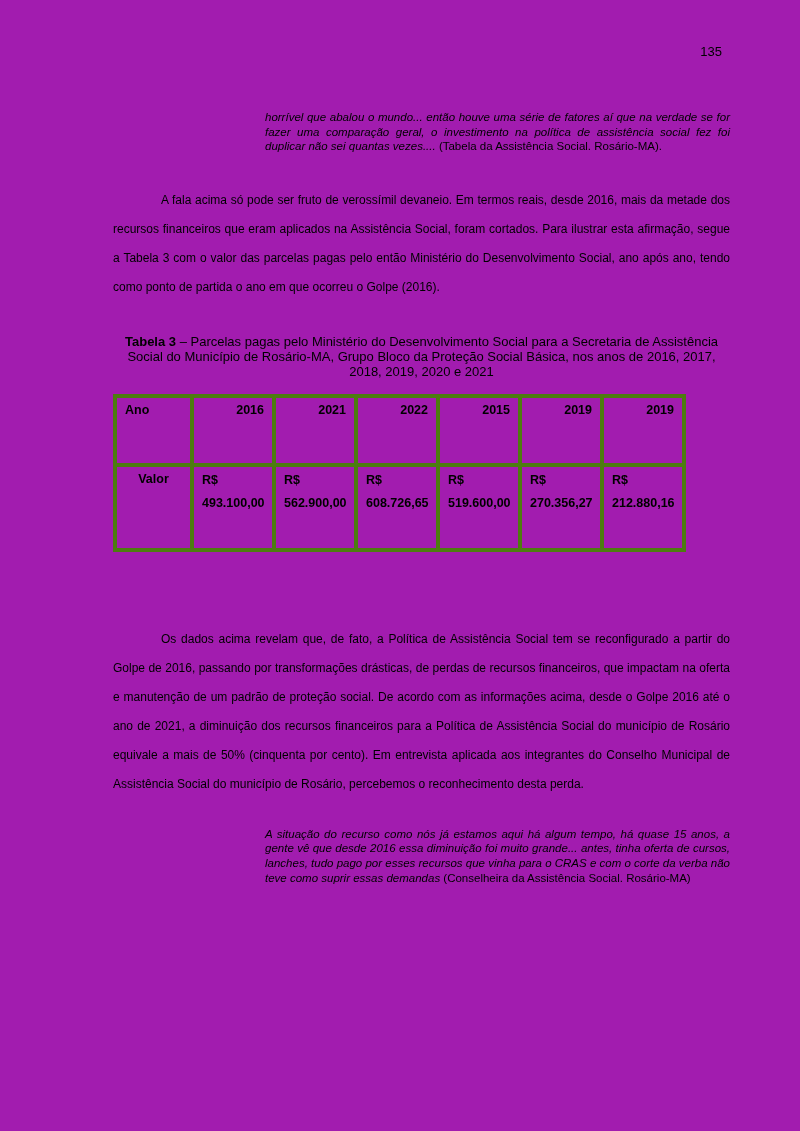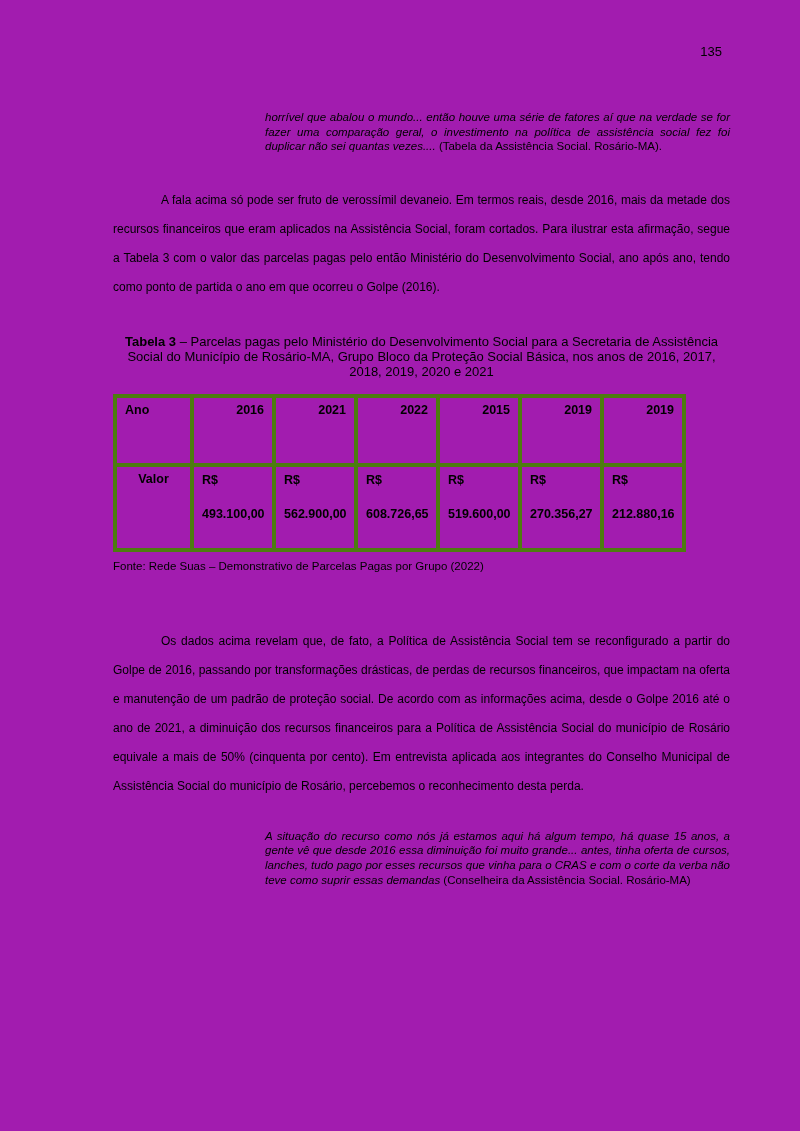--- a/index.html
+++ b/index.html
@@ -36,21 +36,21 @@
   .quote-second { margin-top: 28px; }
   .q-italic { font-style: italic; }
   .q-attr { font-style: normal; }
   .body-para {
     margin: 32px 0 0 0;
     font-size: 12px;
     line-height: 29px;
     text-align: justify;
     text-indent: 48px;
   }
-  .body-para.second { margin-top: 53px; }
+  .body-para.second { margin-top: 73px; }
   .caption {
     margin: 32px 0 0 0;
     font-size: 13px;
     line-height: 15px;
     text-align: center;
   }
   .caption-label { font-weight: bold; }
   .data-table {
     border-collapse: collapse;
     table-layout: fixed;
@@ -68,21 +68,21 @@
   .year-row td { height: 55px; }
   .value-row td { height: 60px; }
   .year-cell { text-align: right; }
   .label-cell {
     vertical-align: bottom;
     padding-bottom: 14px;
   }
   .label-cell.value-label { padding-bottom: 16px; text-align: center; }
   .value-cell { line-height: 16px; }
   .value-cell .currency { display: block; }
-  .value-cell .amount { display: block; margin-top: 18px; }
+  .value-cell .amount { display: block; margin-top: 7px; }
   .source {
     margin: 7px 0 0 0;
     font-size: 11.5px;
     line-height: 15px;
   }
 </style>
 </head>
 <body>
 
 <div class="page">
@@ -140,20 +140,19 @@
             <span class="amount">270.356,27</span>
           </td>
           <td class="value-cell">
             <span class="currency">R$</span>
             <span class="amount">212.880,16</span>
           </td>
         </tr>
       </tbody>
     </table>
 
-    <p class="source">Fonte: Rede Suas – Demonstrativo de Parcelas Pagas por Grupo (2022)</p>
 
     <p class="body-para second">Os dados acima revelam que, de fato, a Política de Assistência Social tem se reconfigurado a partir do Golpe de 2016, passando por transformações drásticas, de perdas de recursos financeiros, que impactam na oferta e manutenção de um padrão de proteção social. De acordo com as informações acima, desde o Golpe 2016 até o ano de 2021, a diminuição dos recursos financeiros para a Política de Assistência Social do município de Rosário equivale a mais de 50% (cinquenta por cento). Em entrevista aplicada aos integrantes do Conselho Municipal de Assistência Social do município de Rosário, percebemos o reconhecimento desta perda.</p>
 
     <p class="quote quote-second"><span class="q-italic">A situação do recurso como nós já estamos aqui há algum tempo, há quase 15 anos, a gente vê que desde 2016 essa diminuição foi muito grande... antes, tinha oferta de cursos, lanches, tudo pago por esses recursos que vinha para o CRAS e com o corte da verba não teve como suprir essas demandas</span><span class="q-attr"> (Conselheira da Assistência Social. Rosário-MA)</span></p>
 
   </div>
 </div>
 
 </body></html>

